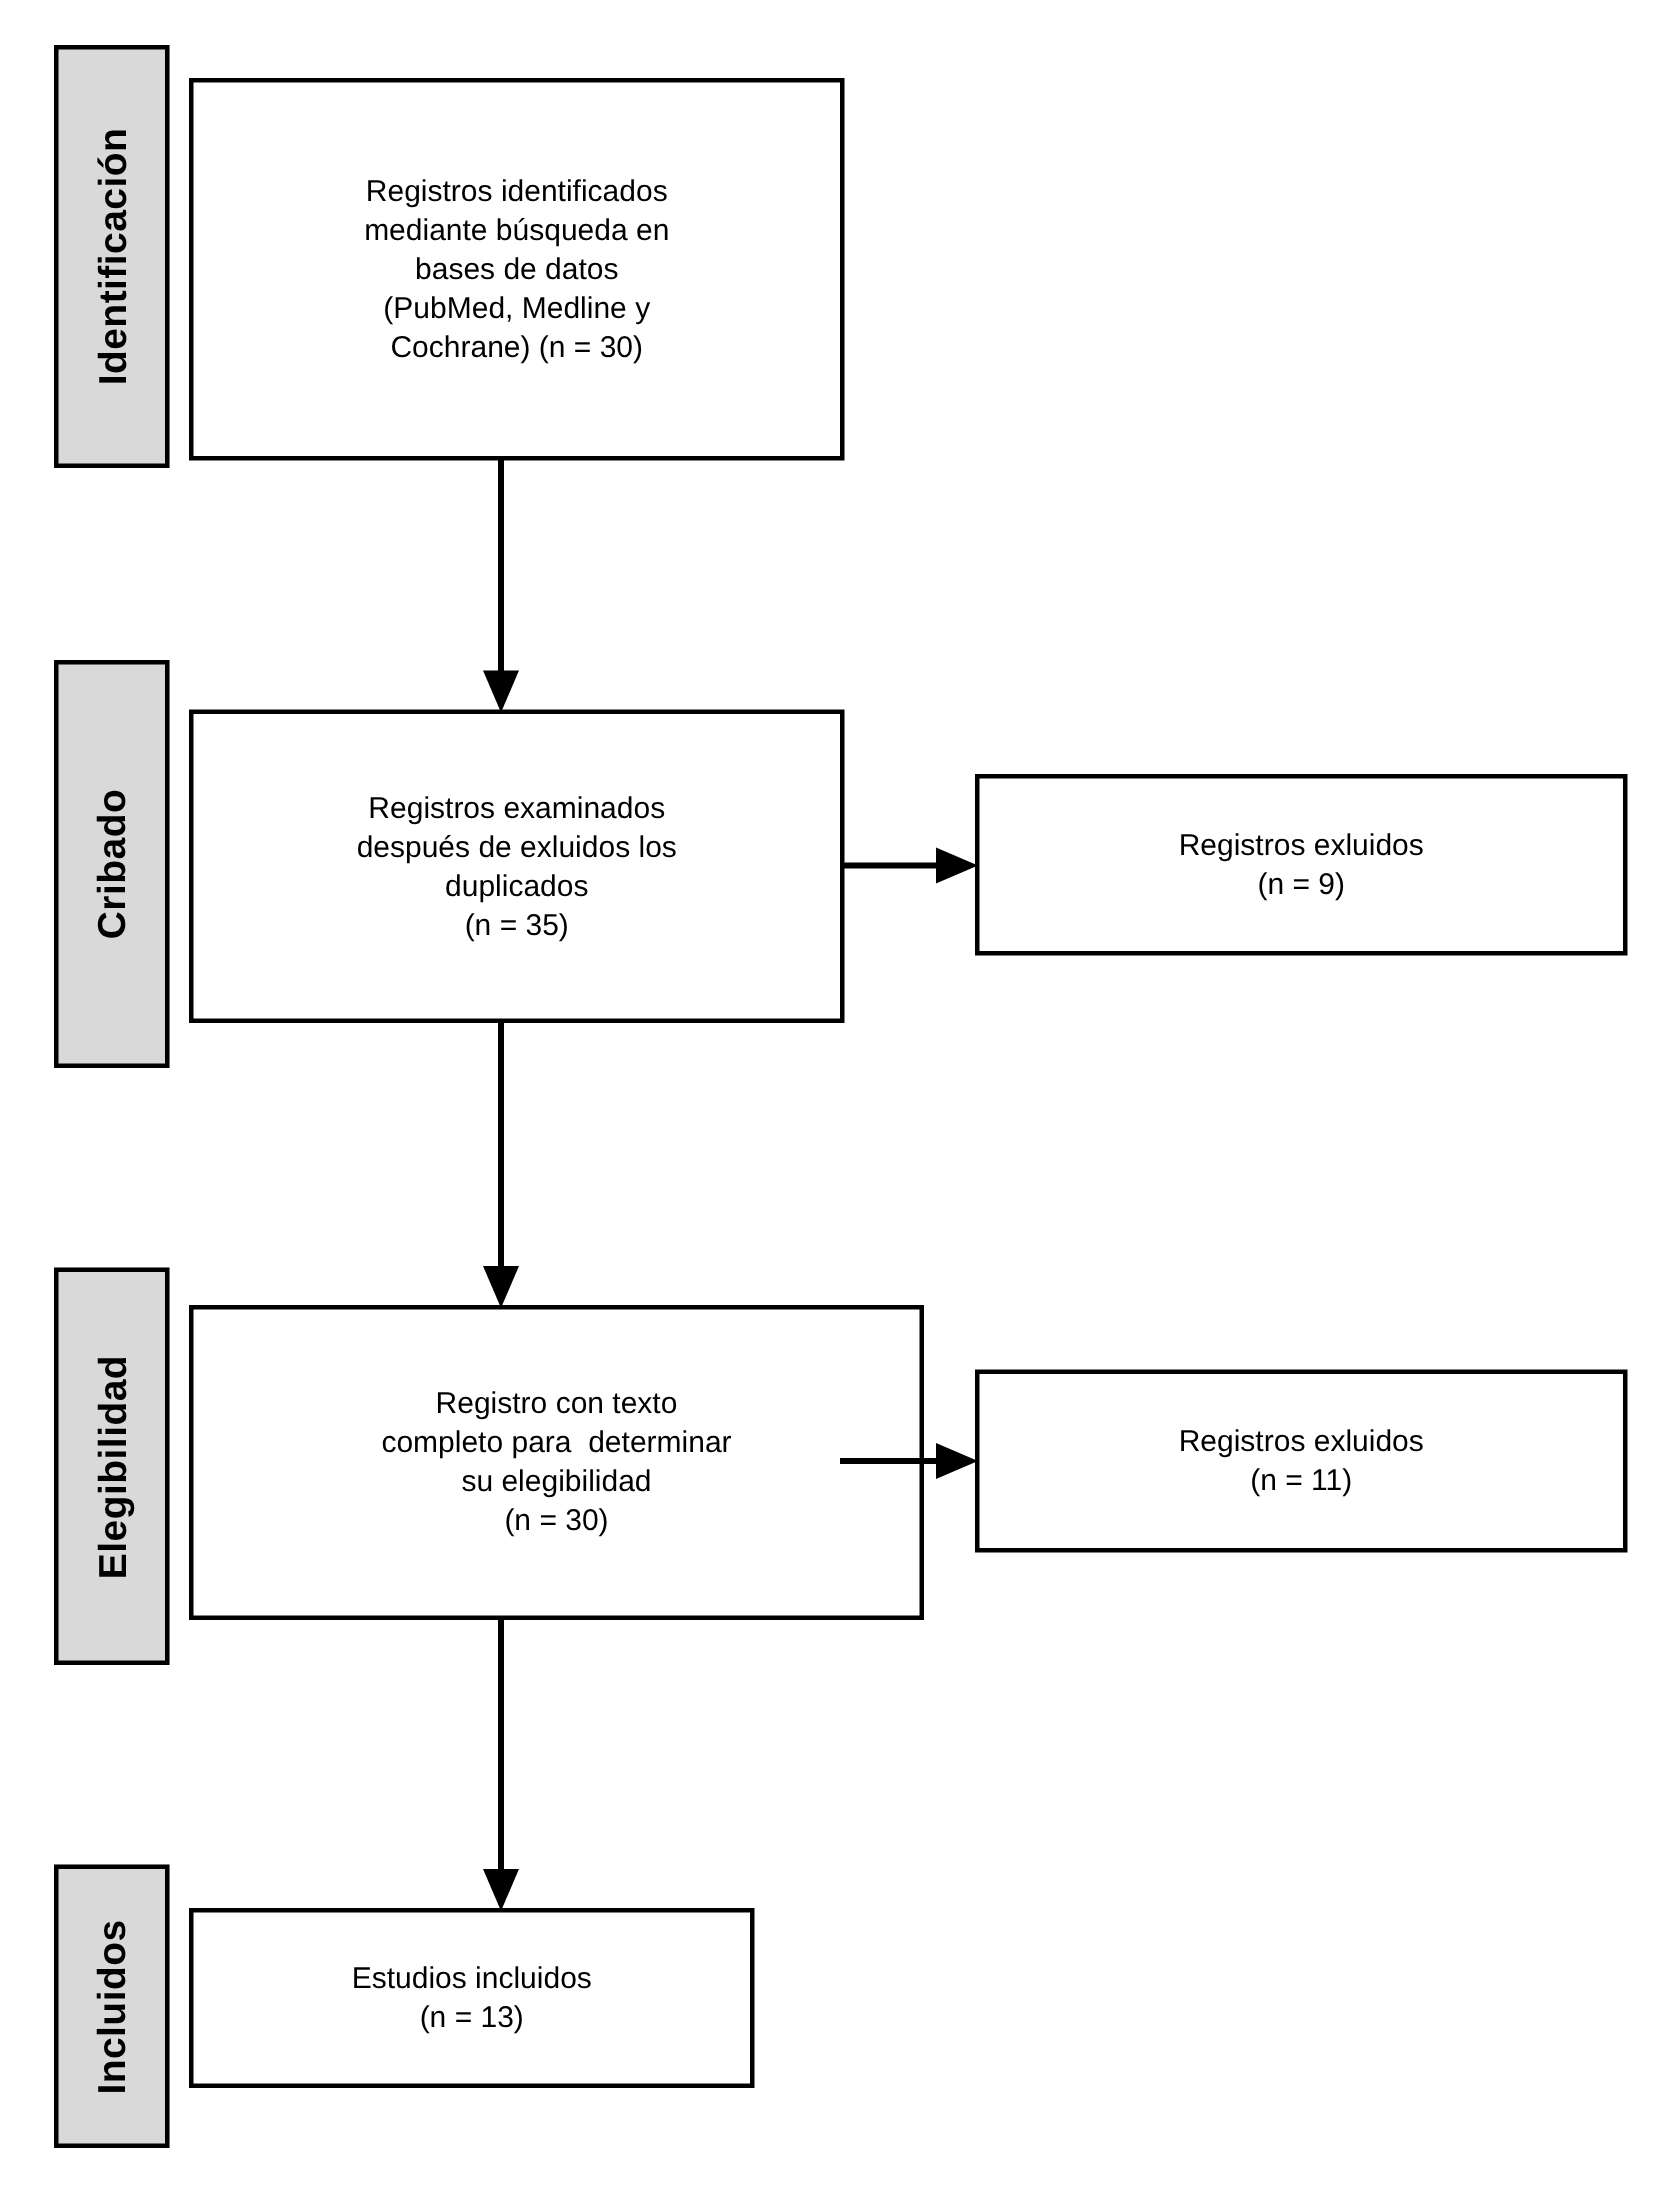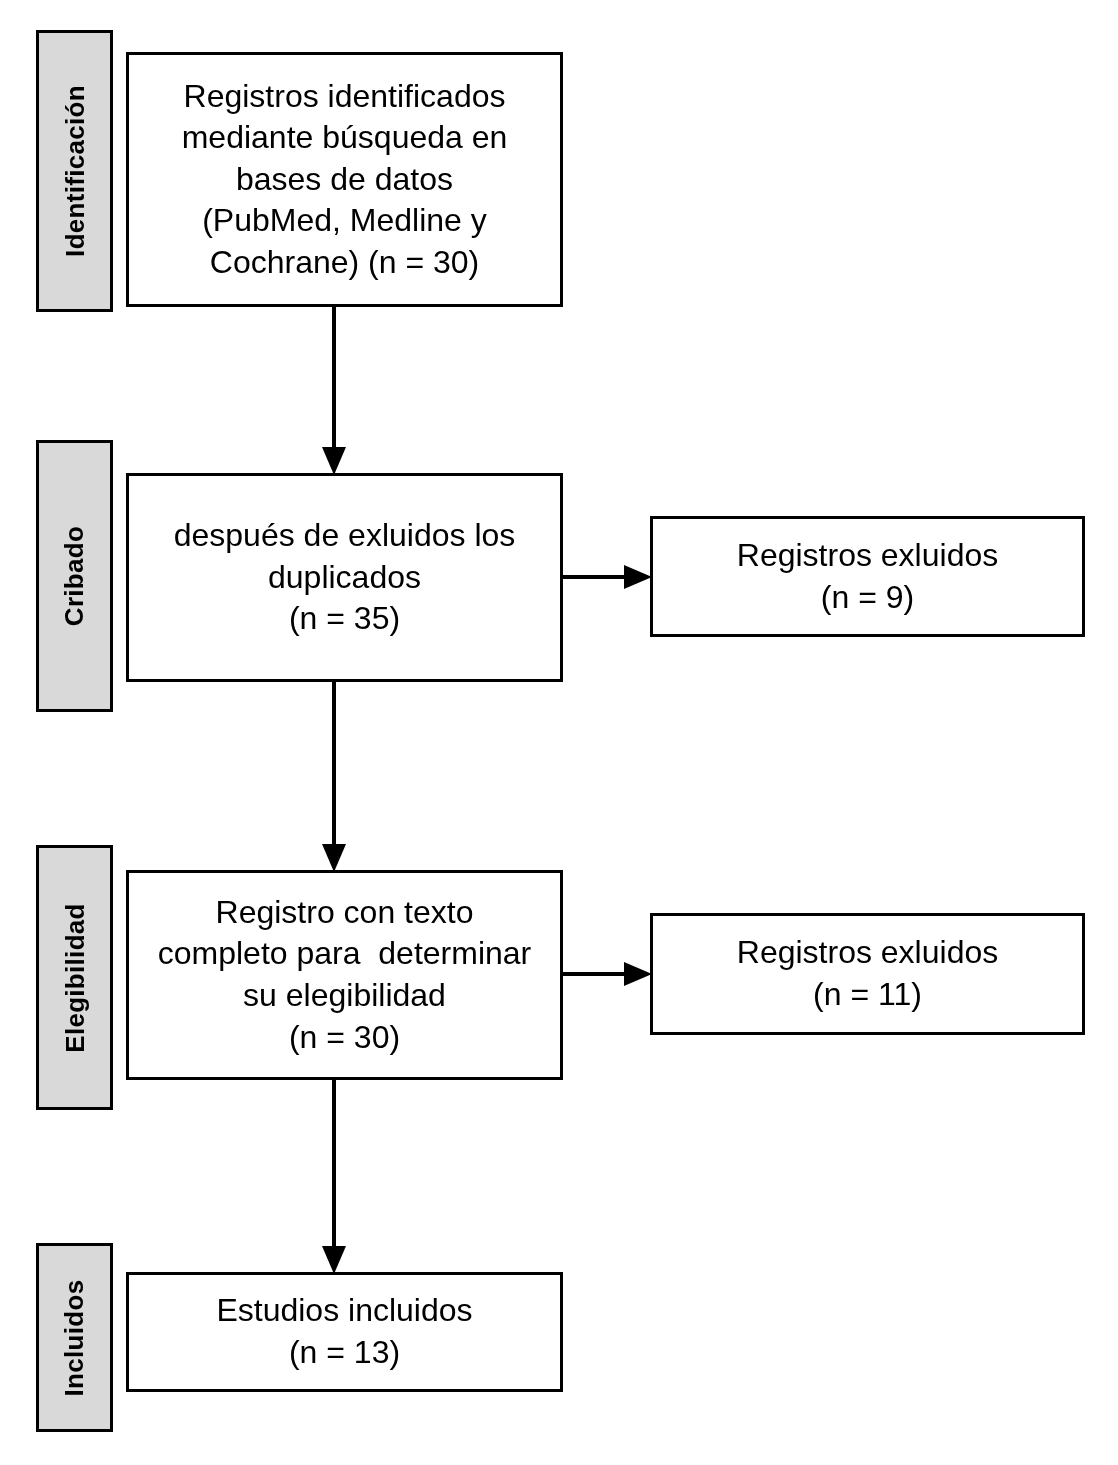--- a/index.html
+++ b/index.html
@@ -48,21 +48,21 @@
     border: 3px solid #000000;
     box-sizing: border-box;
     display: flex;
     flex-direction: column;
     align-items: center;
     justify-content: center;
     text-align: center;
     padding: 4px 10px;
   }
   .flow-box-line {
-    font-size: 32px;
+    font-size: 20px;
     line-height: 1.30;
     white-space: pre;
   }
 
   
   .connector {
     position: absolute;
     overflow: visible;
   }
   .connector svg {
@@ -93,43 +93,44 @@
 
   <div class="flow-box" style="left:126px; top:52px; width:437px; height:255px;">
     <span class="flow-box-line">Registros identificados</span>
     <span class="flow-box-line">mediante búsqueda en</span>
     <span class="flow-box-line">bases de datos</span>
     <span class="flow-box-line">(PubMed, Medline y</span>
     <span class="flow-box-line">Cochrane) (n = 30)</span>
   </div>
 
   <div class="flow-box" style="left:126px; top:473px; width:437px; height:209px;">
+    <span class="flow-box-line">Registros examinados</span>
     <span class="flow-box-line">después de exluidos los</span>
     <span class="flow-box-line">duplicados</span>
     <span class="flow-box-line">(n = 35)</span>
   </div>
 
   <div class="flow-box" style="left:650px; top:516px; width:435px; height:121px;">
     <span class="flow-box-line">Registros exluidos</span>
     <span class="flow-box-line">(n = 9)</span>
   </div>
 
-  <div class="flow-box" style="left:126px; top:870px; width:437px; height:210px;">
+  <div class="flow-box" style="left:126px; top:870px; width:490px; height:210px;">
     <span class="flow-box-line">Registro con texto</span>
     <span class="flow-box-line">completo para  determinar</span>
     <span class="flow-box-line">su elegibilidad</span>
     <span class="flow-box-line">(n = 30)</span>
   </div>
 
   <div class="flow-box" style="left:650px; top:913px; width:435px; height:122px;">
     <span class="flow-box-line">Registros exluidos</span>
     <span class="flow-box-line">(n = 11)</span>
   </div>
 
-  <div class="flow-box" style="left:126px; top:1272px; width:437px; height:120px;">
+  <div class="flow-box" style="left:126px; top:1272px; width:377px; height:120px;">
     <span class="flow-box-line">Estudios incluidos</span>
     <span class="flow-box-line">(n = 13)</span>
   </div>
 
   <div class="connector" style="left:312px; top:305px; width:45px; height:172px;">
     <svg width="45" height="172" viewBox="0 0 45 172">
       <line x1="22" y1="0" x2="22" y2="152" stroke="#000000" stroke-width="4"></line>
       <polygon points="22,170 10,142 34,142" fill="#000000"></polygon>
     </svg>
   </div>

